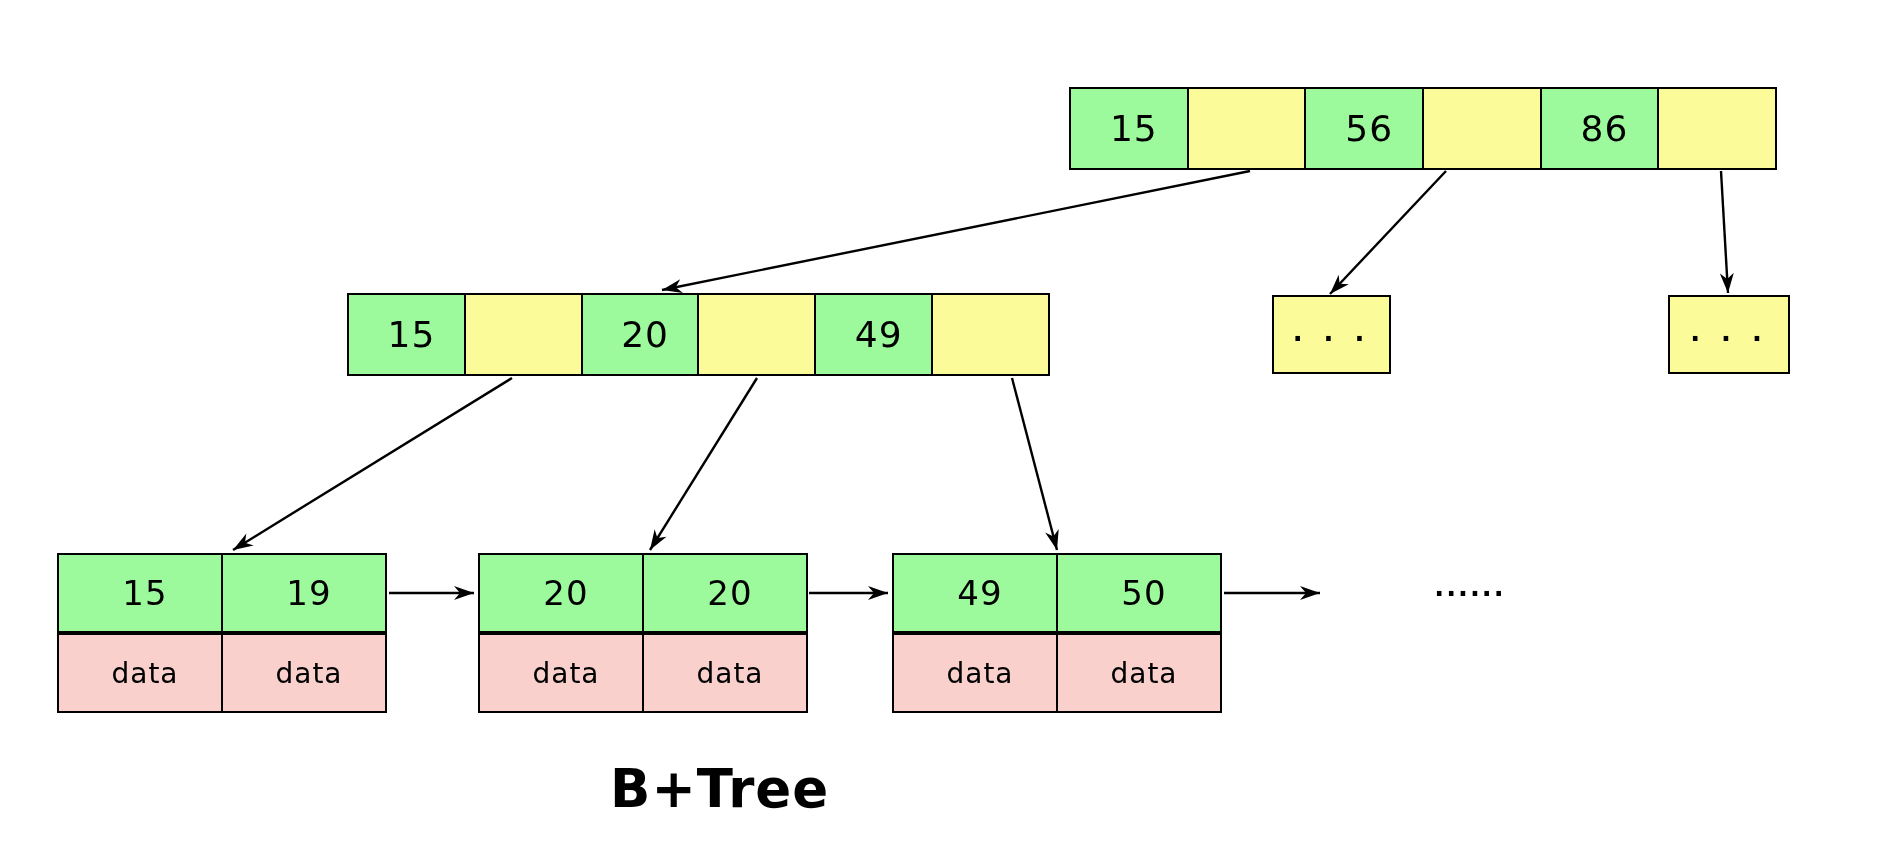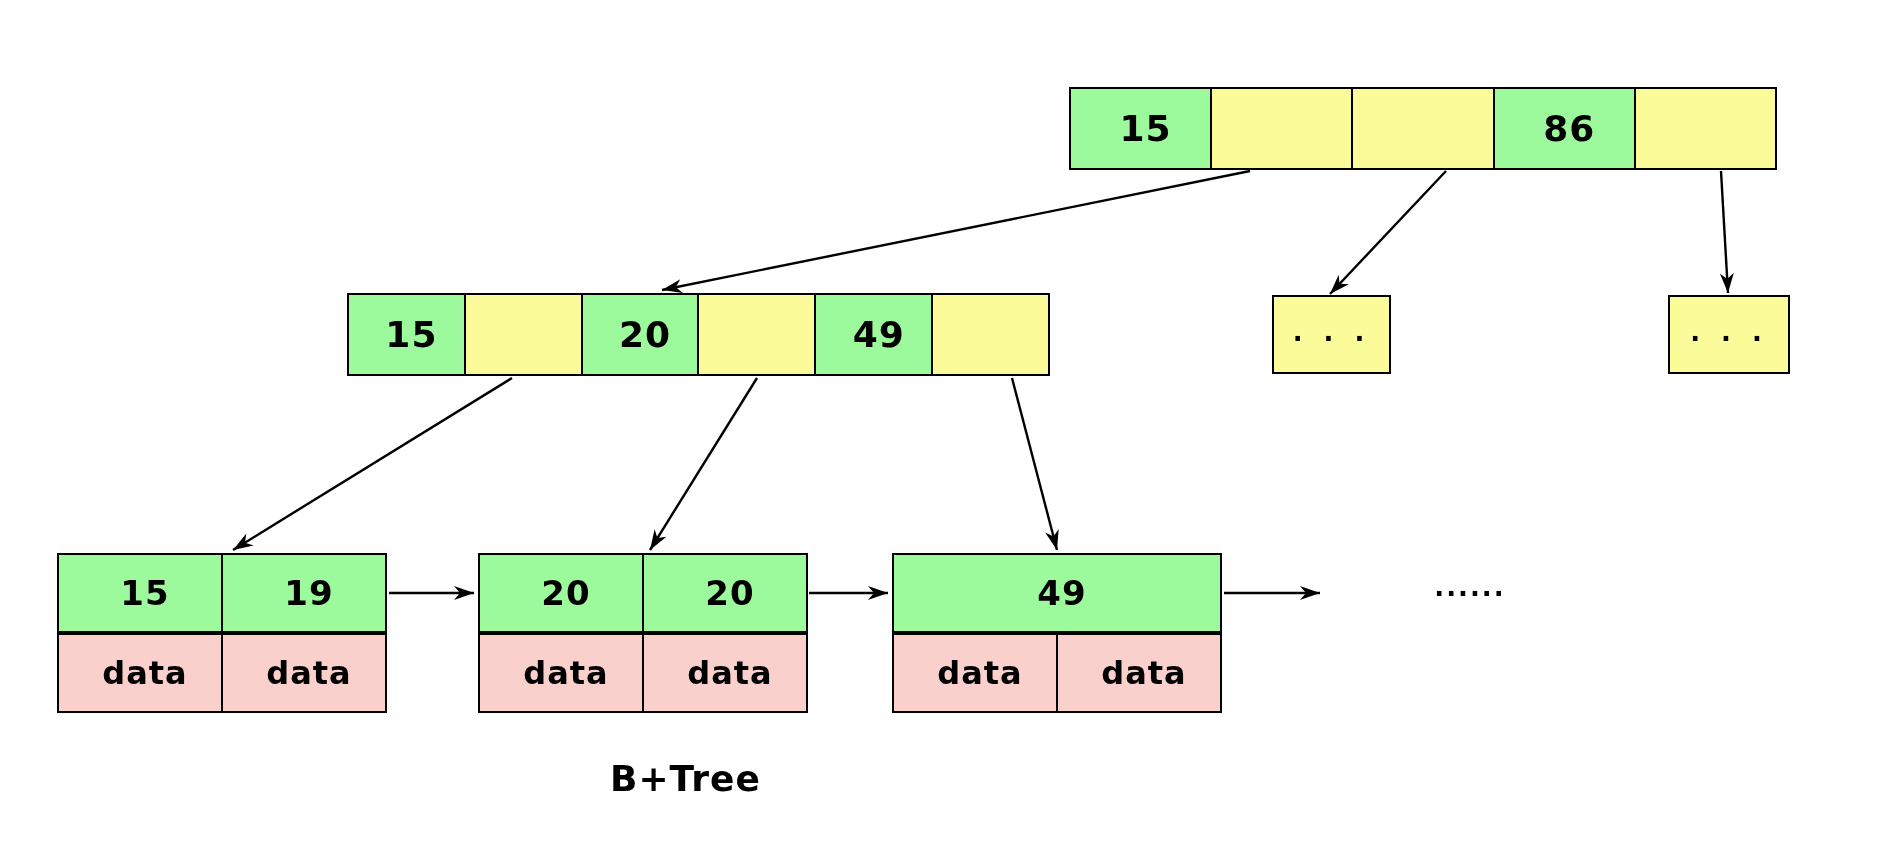--- a/index.html
+++ b/index.html
@@ -27,31 +27,31 @@
     display: flex;
     border: 2px solid #000;
     box-sizing: border-box;
     background: #fff;
   }
   .cell {
     flex: 1 1 0;
     display: flex;
     align-items: center;
     justify-content: center;
-    font-weight: bold;
+    font-weight: normal;
     font-size: 36px;
     border-left: 2px solid #000;
     box-sizing: border-box;
     letter-spacing: 1px;
     padding-left: 10px;
   }
   .cell:first-child { border-left: none; }
   .cell.key     { background: var(--key-cell, #9cfa9c); }
   .cell.pointer { background: var(--pointer-cell, #fbfb9a); }
-  .cell.data    { background: var(--data-cell, #fad0cc); font-size: 32px; }
+  .cell.data    { background: var(--data-cell, #fad0cc); font-size: 28px; }
 
   .subtree-box {
     position: absolute;
     border: 2px solid #000;
     box-sizing: border-box;
     background: var(--pointer-cell, #fbfb9a);
     display: flex;
     align-items: center;
     justify-content: center;
     font-weight: bold;
@@ -82,21 +82,21 @@
     text-align: center;
     font-size: 26px;
     font-weight: bold;
     letter-spacing: 2px;
   }
 
   #diagram-title {
     position: absolute;
     left: 610px;
     top: 758px;
-    font-size: 36px;
+    font-size: 53px;
     font-weight: bold;
     letter-spacing: 1px;
   }
 </style>
 </head>
 <body>
 
 <div id="canvas">
 
   <svg id="arrow-layer" viewBox="0 0 1897 863" xmlns="http://www.w3.org/2000/svg">
@@ -112,20 +112,21 @@
     <line x1="757" y1="378" x2="650" y2="550" stroke="#000" stroke-width="2.4" marker-end="url(#ah)"></line>
     <line x1="1012" y1="378" x2="1057" y2="550" stroke="#000" stroke-width="2.4" marker-end="url(#ah)"></line>
     <line x1="389" y1="593" x2="474" y2="593" stroke="#000" stroke-width="2.4" marker-end="url(#ah)"></line>
     <line x1="809" y1="593" x2="888" y2="593" stroke="#000" stroke-width="2.4" marker-end="url(#ah)"></line>
     <line x1="1224" y1="593" x2="1320" y2="593" stroke="#000" stroke-width="2.4" marker-end="url(#ah)"></line>
   </svg>
 
   <div class="node" id="root-node" style="left:1069px; top:87px; width:708px; height:83px;">
     <div class="cell key">15</div>
     <div class="cell pointer"></div>
+    <div class="cell key">56</div>
     <div class="cell pointer"></div>
     <div class="cell key">86</div>
     <div class="cell pointer"></div>
   </div>
 
   <div class="node" id="internal-node" style="left:347px; top:293px; width:703px; height:83px;">
     <div class="cell key">15</div>
     <div class="cell pointer"></div>
     <div class="cell key">20</div>
     <div class="cell pointer"></div>
@@ -154,20 +155,21 @@
     </div>
     <div class="row">
       <div class="cell data">data</div>
       <div class="cell data">data</div>
     </div>
   </div>
 
   <div class="leaf" style="left:892px; top:553px;">
     <div class="row keys">
       <div class="cell key">49</div>
+      <div class="cell key">50</div>
     </div>
     <div class="row">
       <div class="cell data">data</div>
       <div class="cell data">data</div>
     </div>
   </div>
 
   <div id="chain-ellipsis">......</div>
 
   <div id="diagram-title">B+Tree</div>

